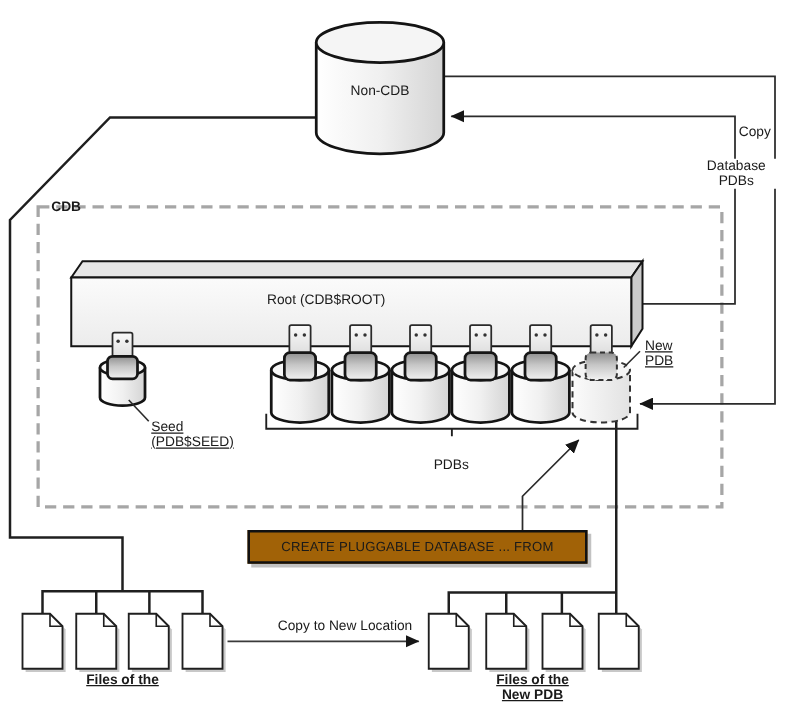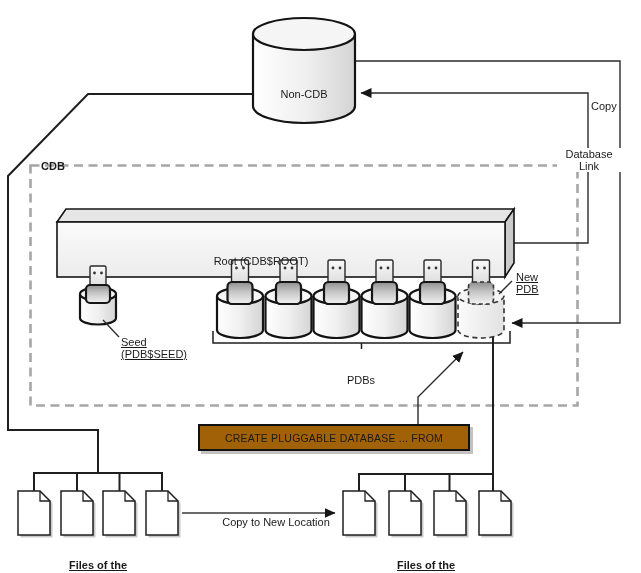--- a/index.html
+++ b/index.html
@@ -2,21 +2,21 @@
 <html><head>
 <meta charset="utf-8">
 <style>
   html,body{margin:0;padding:0;background:#fff;}
   #canvas{
     position:relative;width:641px;height:573px;background:#fff;
     font-family:"Liberation Sans",sans-serif;color:#1a1a1a;overflow:hidden;
   }
   #canvas svg{position:absolute;left:0;top:0;}
   .lbl{position:absolute;font-size:11px;line-height:12px;color:#1a1a1a;}
-  .center{text-align:center;margin-top:21px;}
+  .center{text-align:center;}
   .bold{font-weight:bold;}
   .whitebg{background:#fff;padding:0 1px;}
   .lbl span{display:block;text-decoration:underline;}
   #cmd-box{
     position:absolute;left:198px;top:424px;width:272px;height:27px;
     box-sizing:border-box;border:2px solid #111;background:#a16207;
     box-shadow:3px 3px 0 #c2c2c2;
     display:flex;align-items:center;justify-content:center;
     font-size:10.5px;letter-spacing:0.2px;white-space:nowrap;
   }
@@ -156,32 +156,32 @@
       <use href="#fileIcon" x="389" y="491"></use>
       <use href="#fileIcon" x="434" y="491"></use>
       <use href="#fileIcon" x="479" y="491"></use>
     </g>
   </svg>
 
   <div class="lbl center" style="left:253px;top:67px;width:102px;">Non-CDB</div>
 
   <div class="lbl whitebg" style="left:590px;top:100px;">Copy</div>
 
-  <div class="lbl center whitebg" style="left:557px;top:127px;width:62px;">Database Link</div>
+  <div class="lbl center whitebg" style="left:557px;top:127px;width:62px;">Database PDBs</div>
 
   <div class="lbl bold" style="left:41px;top:160px;">CDB</div>
 
   <div class="lbl center" style="left:57px;top:234px;width:408px;">Root (CDB$ROOT)</div>
 
   <div class="lbl" style="left:121px;top:336px;">
     <span>Seed</span>
     <span>(PDB$SEED)</span>
   </div>
 
-  <div class="lbl center" style="left:331px;top:353px;width:60px;">PDBs</div>
+  <div class="lbl center" style="left:331px;top:366px;width:60px;">PDBs</div>
 
   <div class="lbl" style="left:516px;top:271px;">
     <span>New</span>
     <span>PDB</span>
   </div>
 
   <div id="cmd-box">
     <span>CREATE PLUGGABLE DATABASE ... FROM</span>
   </div>
 

